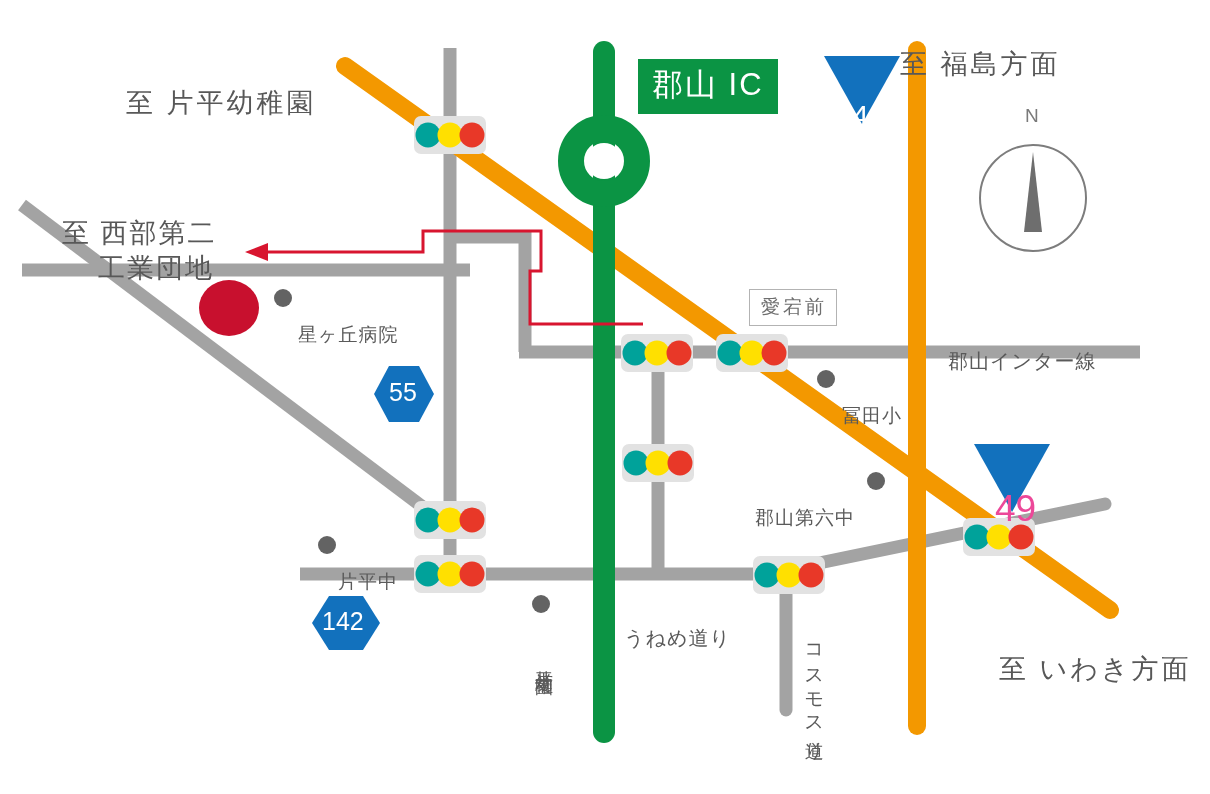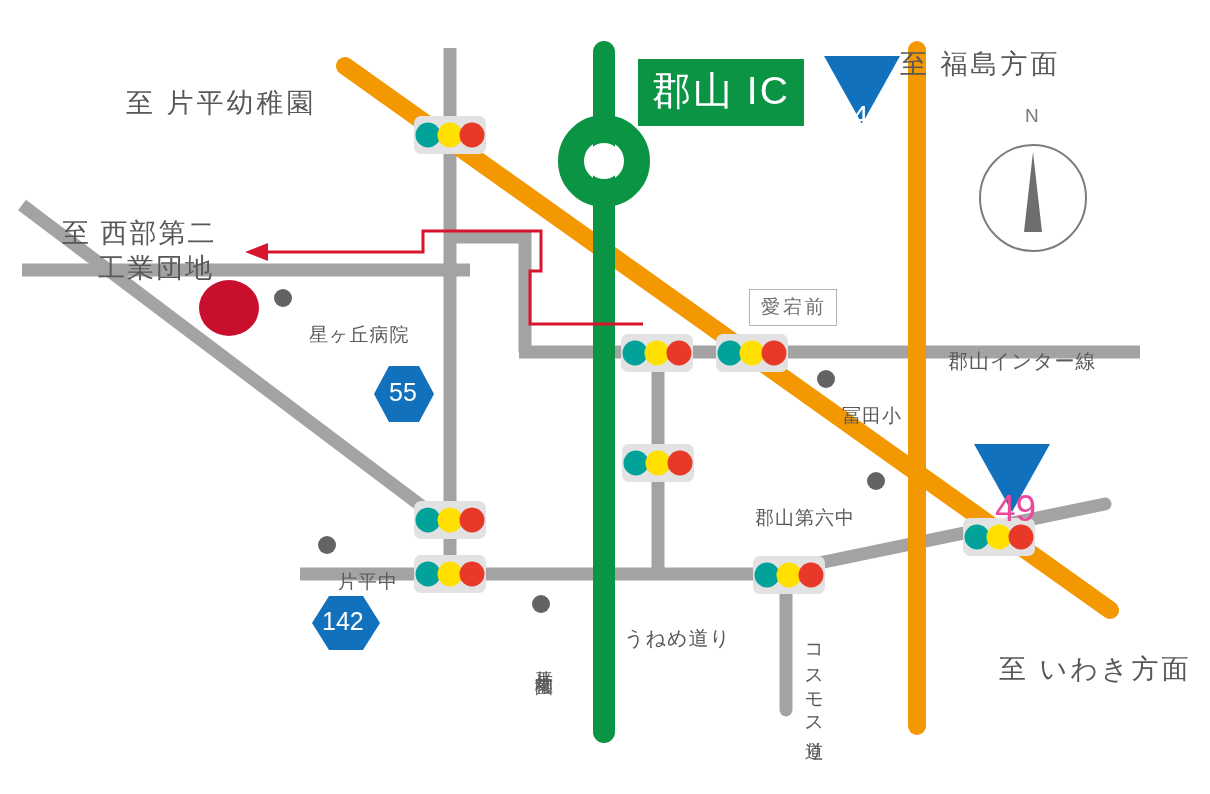--- a/index.html
+++ b/index.html
@@ -12,21 +12,21 @@
   .dir{font-size:27px;letter-spacing:3px;color:#585858;}
   .dir2{font-size:27px;letter-spacing:2px;color:#585858;text-align:left;}
   .poi{font-size:19px;color:#5a5a5a;letter-spacing:1px;}
   .roadname{font-size:20px;color:#5a5a5a;letter-spacing:1px;}
   .vert{writing-mode:vertical-rl;text-orientation:upright;font-size:19px;color:#5a5a5a;letter-spacing:2px;}
 
   .boxlbl{position:absolute;border:1.6px solid #b3b3b3;background:#ffffff;
           color:#6e6e6e;font-size:19px;letter-spacing:3px;padding:4px 9px 5px 11px;}
 
   .ic-sign{position:absolute;background:#0b9444;color:#ffffff;
-           font-size:39px;letter-spacing:2px;padding:5px 14px 8px 14px;}
+           font-size:31px;letter-spacing:2px;padding:5px 14px 8px 14px;}
 
   .compass-n{position:absolute;font-size:19px;color:#7a7a7a;}
   .hexnum{position:absolute;color:#fff;font-size:25px;letter-spacing:0px;}
 </style>
 </head>
 <body>
 
 <div id="map-root">
 
   <svg id="map-canvas" viewBox="0 0 1210 794">
@@ -141,21 +141,21 @@
   <div class="lbl" style="left:852px;top:62px;color:#fff;font-size:30px;">4</div>
 
   <div class="lbl" style="left:995px;top:450px;color:#ec4899;font-size:37px;">49</div>
 
   <div class="lbl roadname" style="left:948px;top:313px;">郡山インター線</div>
 
   <div class="lbl roadname" style="left:624px;top:590px;">うねめ道り</div>
 
   <div class="lbl vert" style="left:803px;top:596px;">コスモス道り</div>
 
-  <div class="lbl poi" style="left:309px;top:287px;">星ヶ丘病院</div>
+  <div class="lbl poi" style="left:298px;top:287px;">星ヶ丘病院</div>
 
   <div class="lbl poi" style="left:842px;top:368px;">冨田小</div>
 
   <div class="lbl poi" style="left:755px;top:470px;">郡山第六中</div>
 
   <div class="lbl poi" style="left:338px;top:534px;">片平中</div>
 
   <div class="lbl vert" style="left:532px;top:620px;font-size:18px;">片平幼稚園</div>
 
 </div>

